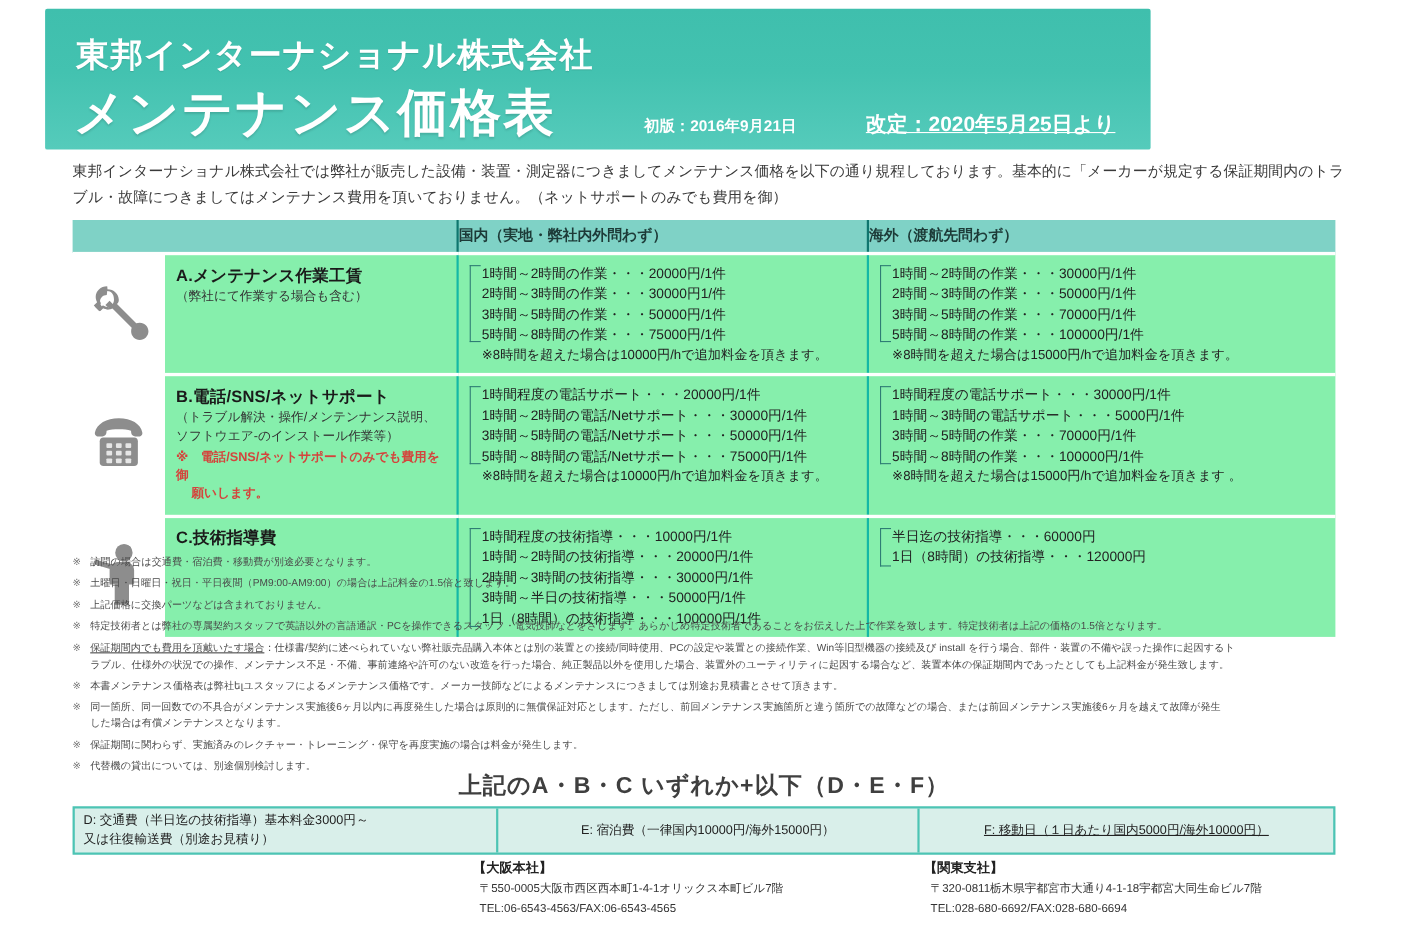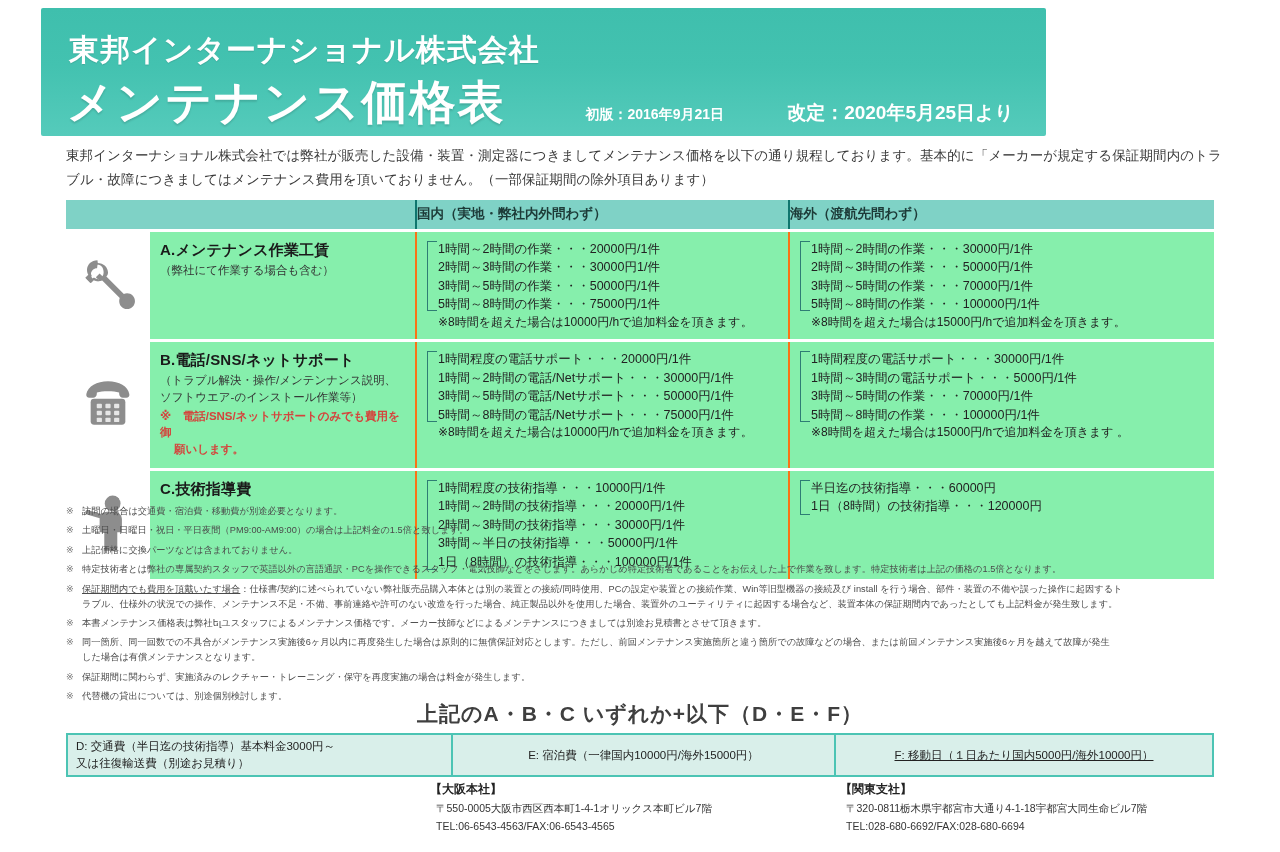--- a/index.html
+++ b/index.html
@@ -30,21 +30,21 @@
     font-size:46px; font-weight:bold; color:#ffffff;
     letter-spacing:2px;
     text-shadow:0 2px 2px rgba(0,0,0,.13);
   }
   .hdr-rev1 {
     position:absolute; right:322px; top:98px;
     font-size:14px; font-weight:bold; color:#ffffff;
   }
   .hdr-rev2 {
     position:absolute; right:32px; top:92px;
-    font-size:19px; font-weight:bold; color:#ffffff;
+    font-size:19px; font-weight:bold; color:#ffffff;text-decoration:underline;
   }
 
   
   .intro {
     position:absolute; left:66px; top:144px; width:1166px;
     font-size:13.5px; line-height:1.75; color:#3a3a3a;
     letter-spacing:.1px;
   }
 
   
@@ -58,21 +58,21 @@
   .hrow td { height:30px; padding:0; }
   .hc-blank { background:#7fd2c6; }
   .hc { background:#7fd2c6; color:#1d3b38; font-size:13.5px; font-weight:bold;
         padding-left:10px; border-left:2px solid #0f766e; }
 
   .brow td { background:#86efac; vertical-align:top; padding:0;
              border-top:3px solid #ffffff; }
   .brow td.icon-cell { background:#ffffff; text-align:center; vertical-align:middle;
                        border-top:3px solid #ffffff; }
   .brow td.name-cell { padding:9px 8px 10px 10px; }
-  .brow td.val-cell  { padding:8px 6px 8px 8px; border-left:2px solid #f97316; }
+  .brow td.val-cell  { padding:8px 6px 8px 8px; border-left:2px solid #14b8a6; }
 
   .sec-title { font-size:15px; font-weight:bold; color:#1a1a1a; letter-spacing:.2px; }
   .sec-sub { font-size:11.5px; color:#333; line-height:1.45; margin-top:2px; }
   .sec-note-red { font-size:11.5px; color:#d4443c; line-height:1.45; margin-top:2px;
                   font-weight:bold; }
   .sec-note-red .ind { display:block; padding-left:14px; }
 
   
   .blist { position:relative; padding-left:13px; }
   .blist::before {
@@ -127,21 +127,21 @@
 
 <div class="page">
 
   <div class="header">
     <div class="hdr-company">東邦インターナショナル株式会社</div>
     <div class="hdr-title">メンテナンス価格表</div>
     <div class="hdr-rev1">初版：2016年9月21日</div>
     <div class="hdr-rev2">改定：2020年5月25日より</div>
   </div>
 
-  <div class="intro">東邦インターナショナル株式会社では弊社が販売した設備・装置・測定器につきましてメンテナンス価格を以下の通り規程しております。基本的に「メーカーが規定する保証期間内のトラブル・故障につきましてはメンテナンス費用を頂いておりません。（一部保証期間の除外項目あります）</div>
+  <div class="intro">東邦インターナショナル株式会社では弊社が販売した設備・装置・測定器につきましてメンテナンス価格を以下の通り規程しております。基本的に「メーカーが規定する保証期間内のトラブル・故障につきましてはメンテナンス費用を頂いておりません。（ネットサポートのみでも費用を御）</div>
 
   <div class="tbl">
     <table>
       <colgroup>
         <col class="col-icon">
           <col class="col-name">
           <col class="col-dom">
           <col class="col-ovs">
       </colgroup>
       <tbody>

